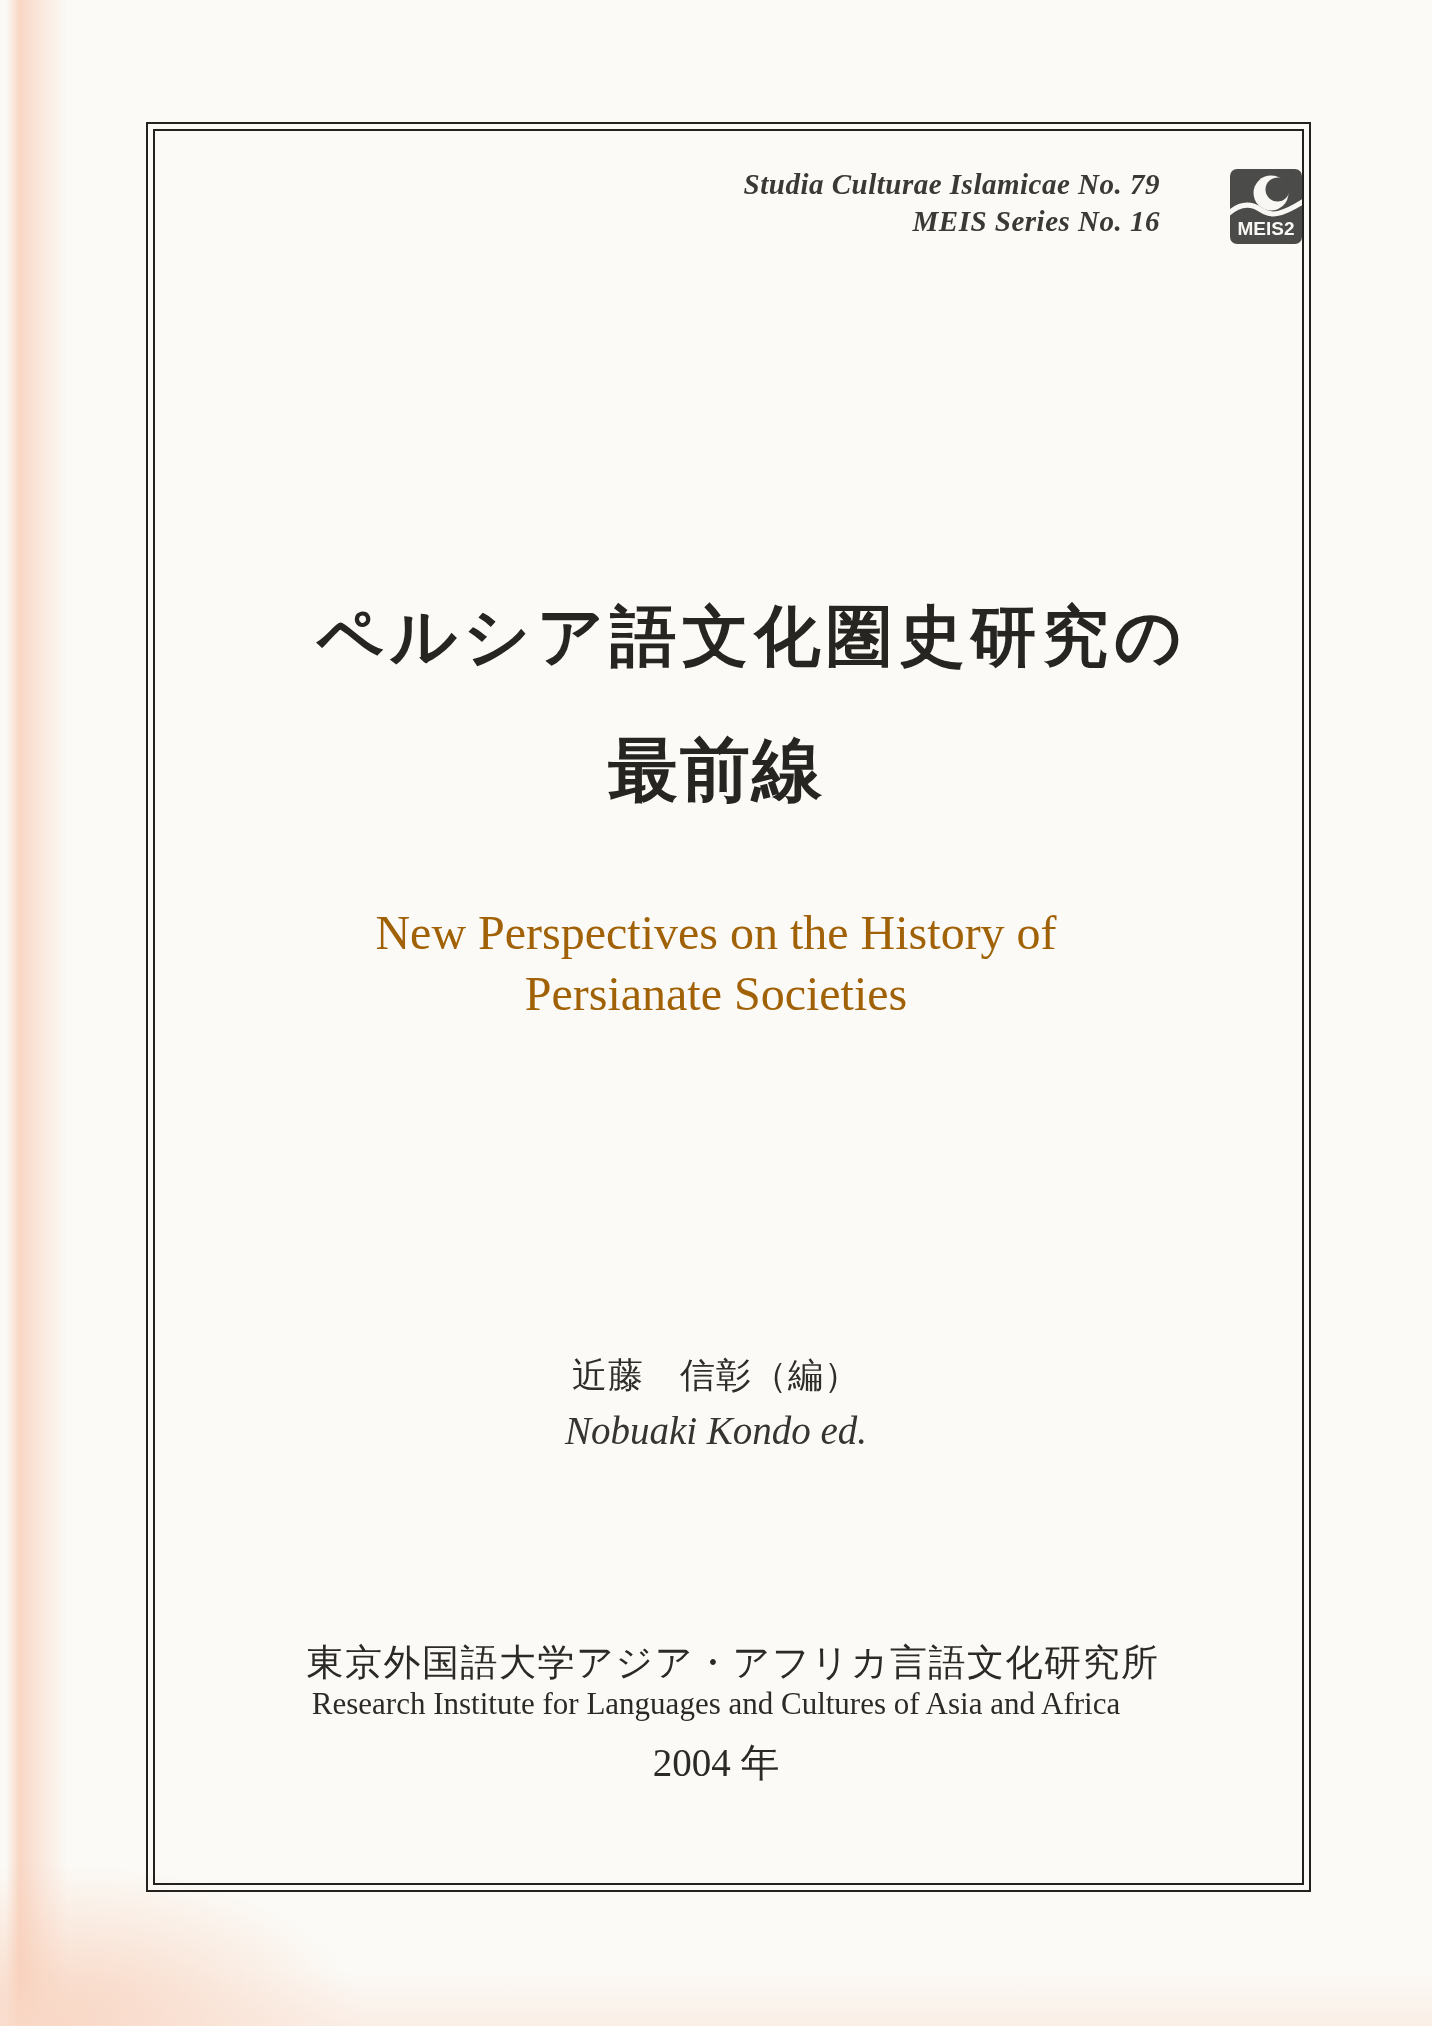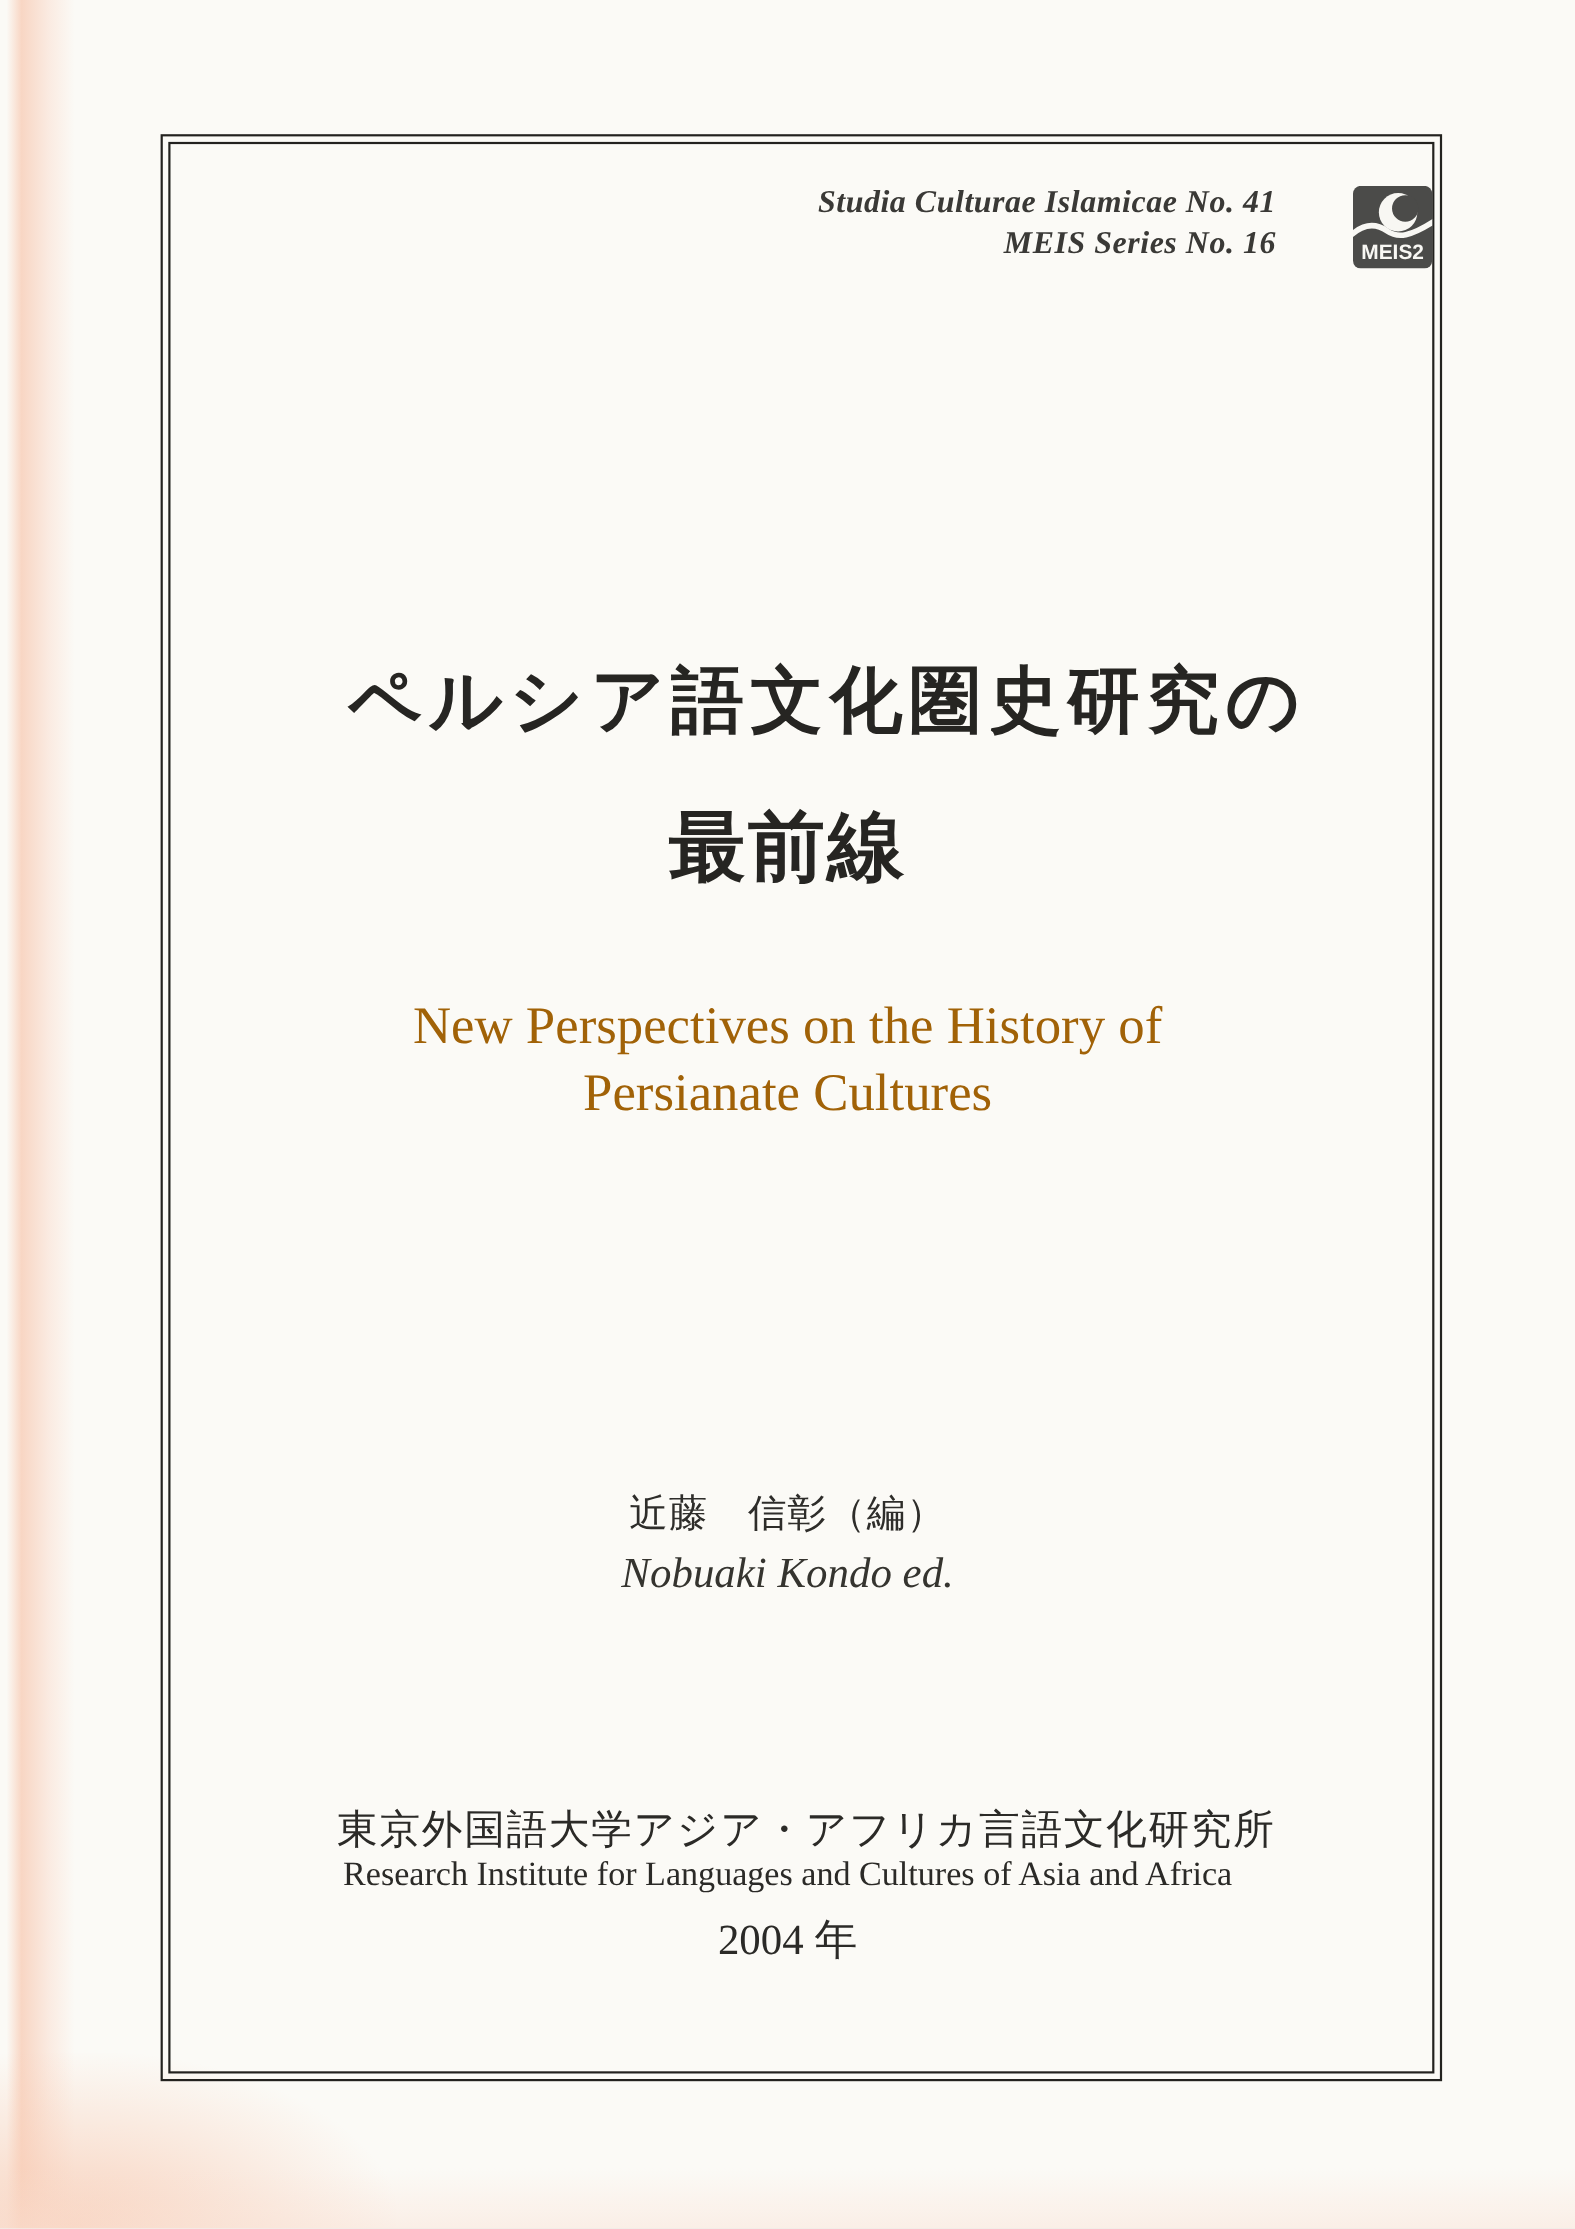--- a/index.html
+++ b/index.html
@@ -122,40 +122,40 @@
 
   <div class="tint-left"></div>
   <div class="tint-bottom-left"></div>
   <div class="tint-bottom"></div>
 
   <div class="frame-outer">
     <div class="frame-inner"></div>
   </div>
 
   <div class="series">
-    <div>Studia Culturae Islamicae No. 41</div>
+    <div>Studia Culturae Islamicae No. 79</div>
     <div>MEIS Series No. 16</div>
   </div>
 
   <div class="logo">
     <svg width="72" height="75" viewBox="0 0 72 75">
       <rect x="0" y="0" width="72" height="75" rx="7" fill="#4b4b49"></rect>
       <circle cx="41" cy="24" r="17.5" fill="#f8f7f3"></circle>
       <circle cx="47.5" cy="20.5" r="12" fill="#4b4b49"></circle>
       <path d="M -2 45 C 10 34, 21 34, 31 41 S 52 46, 74 32" stroke="#f8f7f3" stroke-width="5" fill="none" stroke-linecap="round"></path>
       <text x="36" y="66" text-anchor="middle" font-family="Liberation Sans, DejaVu Sans, sans-serif" font-size="19" font-weight="bold" fill="#f8f7f3">MEIS2</text>
     </svg>
   </div>
 
   <div class="title-ja-1">ペルシア語文化圏史研究の</div>
   <div class="title-ja-2">最前線</div>
 
   <div class="title-en">
     <div>New Perspectives on the History of</div>
-    <div>Persianate Cultures</div>
+    <div>Persianate Societies</div>
   </div>
 
   <div class="editor-ja">近藤　信彰（編）</div>
   <div class="editor-en">Nobuaki Kondo ed.</div>
 
   <div class="publisher-ja">東京外国語大学アジア・アフリカ言語文化研究所</div>
   <div class="publisher-en">Research Institute for Languages and Cultures of Asia and Africa</div>
 
   <div class="year">2004 年</div>
 

